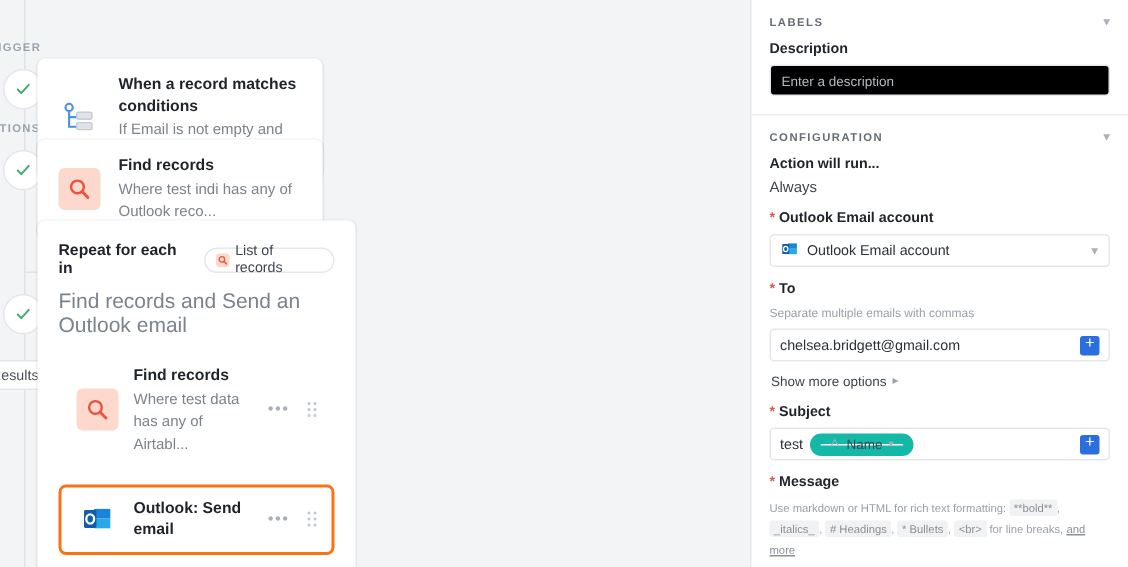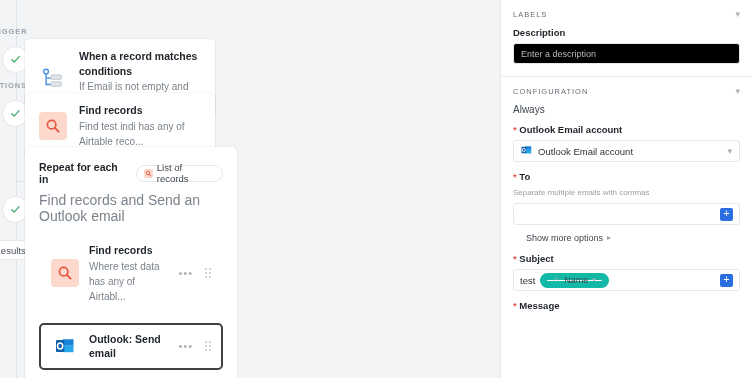--- a/index.html
+++ b/index.html
@@ -82,21 +82,21 @@
 
   .sub-card {
     position: relative;
     margin-top: 10px;
     border-radius: 5px;
     background: #fff;
     display: flex; align-items: center; gap: 10px;
     padding: 9px 12px;
   }
   .sub-card.selected {
-    border: 2px solid #404040;
+    border: 2px solid #f97316;
     padding: 7px 10px;
   }
   .row-actions {
     margin-left: auto; display: flex; align-items: center; gap: 12px;
   }
   .dots { color: #aab0b7; font-size: 11px; letter-spacing: 1px; line-height: 1; }
   .grip {
     display: grid; grid-template-columns: 2px 2px; gap: 2px;
   }
   .grip i { width: 2px; height: 2px; background: #c2c7cd; display: block; border-radius: 50%; }
@@ -109,21 +109,21 @@
     overflow: hidden;
     position: relative;
   }
   .section { padding: 10px 12px 12px 12px; }
   .section + .section { border-top: 1px solid #eceef1; }
   .section-head {
     display: flex; align-items: center; justify-content: space-between;
     margin-bottom: 8px;
   }
   .section-title {
-    font-size: 7.5px; font-weight: 400; letter-spacing: 1px;
+    font-size: 7.5px; font-weight: 700; letter-spacing: 1px;
     color: #656c74; text-transform: uppercase;
   }
   .chev { color: #aab1b8; font-size: 9px; line-height: 1; }
   .field-label {
     font-size: 9.5px; font-weight: 700; color: #1f242b; margin-bottom: 5px;
   }
   .field-label .req { color: #e0564a; font-weight: 700; }
   .helper { font-size: 8px; color: #9aa1a9; margin-bottom: 4px; line-height: 1.5; }
   .value-text { font-size: 10px; color: #3f464e; margin-bottom: 9px; }
 
@@ -146,21 +146,21 @@
   }
   .plus-btn {
     margin-left: auto;
     width: 13px; height: 13px; border-radius: 2px; background: #2a6ee0;
     display: flex; align-items: center; justify-content: center;
     color: #fff; font-size: 11px; line-height: 1; font-weight: 400;
     flex: 0 0 13px;
   }
   .plus-btn span { display:block; margin-top:-1px; }
   .link-row {
-    font-size: 9px; color: #3f464e; margin: 8px 0 10px 13px;
+    font-size: 9px; color: #3f464e; margin: 8px 0 10px 1px;
     display: flex; gap: 4px;
   }
   .link-row .arrow { color: #9aa1a9; font-size: 8px; }
   .token {
     display: inline-flex; align-items: center; gap: 4px;
     height: 15px; padding: 0 6px;
     border: 7px solid #14b8a6; border-radius: 8px; background: #fff;
     font-size: 9px; color: #3f464e;
   }
   .token .tchev { color: #a7aeb5; font-size: 7px; }
@@ -224,21 +224,21 @@
     <div class="card" style="left:25px; top:93px; width:190px;">
       <div class="card-row">
         <div class="icon-box salmon">
           <svg viewBox="0 0 20 20" width="16" height="16">
             <circle cx="8.3" cy="8.3" r="5.3" fill="none" stroke="#e8543f" stroke-width="2"></circle>
             <path d="M12.3 12.3 L17 17" stroke="#e8543f" stroke-width="2.4" stroke-linecap="round"></path>
           </svg>
         </div>
         <div>
           <div class="card-title">Find records</div>
-          <div class="card-sub">Find test indi has any of Airtable reco...</div>
+          <div class="card-sub">Where test indi has any of Outlook reco...</div>
         </div>
       </div>
     </div>
 
     <div class="card loop-card" style="left:25px; top:147px; width:212px;">
       <div class="loop-head">
         <span class="loop-head-text">Repeat for each in</span>
         <span class="chip">
           <span class="chip-dot">
             <svg viewBox="0 0 10 10" width="7" height="7">
@@ -314,20 +314,21 @@
         <span>Enter a description</span>
       </div>
     </div>
 
     <div class="section">
       <div class="section-head">
         <span class="section-title">CONFIGURATION</span>
         <span class="chev">▾</span>
       </div>
 
+      <div class="field-label">Action will run...</div>
       <div class="value-text">Always</div>
 
       <div class="field-label">
         <span class="req">*</span>
         <span>Outlook Email account</span>
       </div>
       <div class="select">
         <span>
           <svg viewBox="0 0 22 20" width="11" height="10">
             <rect x="8.5" y="2.5" width="12" height="7.2" fill="#1a84d8"></rect>
@@ -339,20 +340,21 @@
         <span>Outlook Email account</span>
         <span class="chev">▾</span>
       </div>
 
       <div class="field-label" style="margin-top:9px;">
         <span class="req">*</span>
         <span>To</span>
       </div>
       <div class="helper">Separate multiple emails with commas</div>
       <div class="value-box">
+        <span>chelsea.bridgett@gmail.com</span>
         <span class="plus-btn">
           <span>+</span>
         </span>
       </div>
 
       <div class="link-row">
         <span>Show more options</span>
         <span class="arrow">▸</span>
       </div>
 
@@ -373,16 +375,26 @@
         </span>
         <span class="plus-btn">
           <span>+</span>
         </span>
       </div>
 
       <div class="field-label" style="margin-top:9px;">
         <span class="req">*</span>
         <span>Message</span>
       </div>
+      <div class="md-hint">
+        <span>Use markdown or HTML for rich text formatting:</span>
+        <span class="code">**bold**</span>,
+        <span class="code">_italics_</span>,
+        <span class="code"># Headings</span>,
+        <span class="code">* Bullets</span>,
+        <span class="code">&lt;br&gt;</span>
+        <span>for line breaks,</span>
+        <span class="and-more">and more</span>
+      </div>
 
     </div>
   </div>
 </div>
 
 </body></html>

